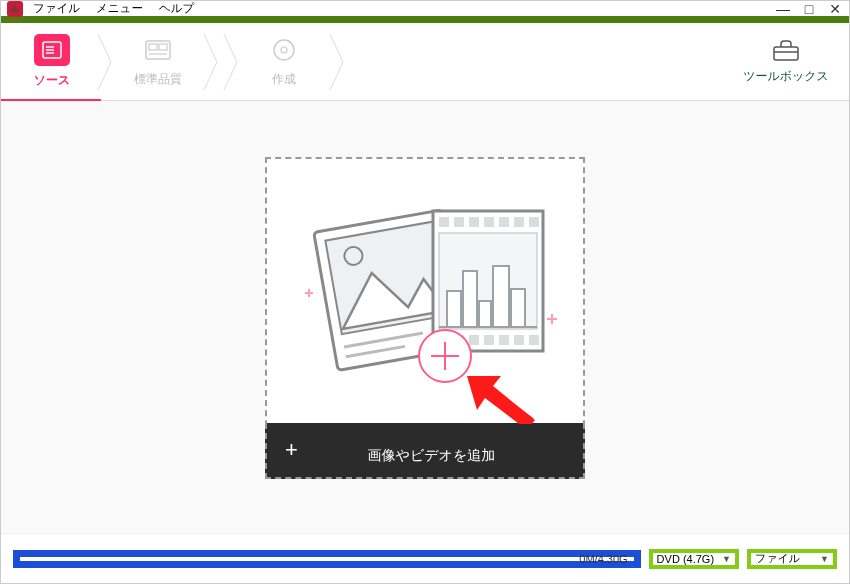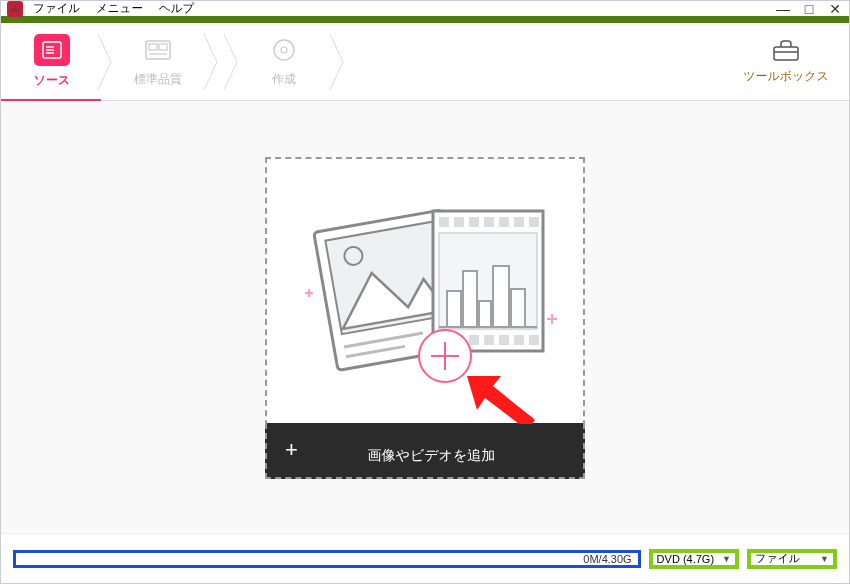--- a/index.html
+++ b/index.html
@@ -16,30 +16,30 @@
   .chev { width: 20px; height: 78px; display:flex; align-items:center; justify-content:center; }
   .chev svg { display:block; }
   .step .ico { width: 30px; height: 30px; display:flex; align-items:center; justify-content:center; }
   .step .lbl { font-size: 12px; color: #bbb; }
   .step.active .lbl { color: #ff2a68; font-weight: bold; }
   .step svg { stroke: #ccc; fill: none; }
   .step.active svg { stroke: #fff; }
   .step.active .ico { background: #ff2a68; border-radius: 5px; width: 36px; height: 32px; }
   .active-underline { position: absolute; bottom: -1px; left: 0; width: 100px; height: 2px; background: #ff2a68; }
   .toolbox { margin-left: auto; margin-right: 20px; width: 86px; display:flex; flex-direction:column; align-items:center; gap:6px; cursor:pointer; }
-  .toolbox .lbl { font-size: 12px; color: #a16207; }
+  .toolbox .lbl { font-size: 12px; color: #14532d; }
   .content { height: 432px; background: #f9f9f9; position: relative; display:flex; align-items:center; justify-content:center; }
   .dropzone { width: 320px; height: 320px; background:#fff; border: 2px dashed #999; border-bottom: none; display:flex; flex-direction:column; position:relative; }
   .dz-art { flex:1; position:relative; display:flex; align-items:center; justify-content:center; }
   .dz-bar { height: 56px; background:#2b2b2b; display:flex; align-items:center; color:#fff; font-size:14px; padding:0 18px; cursor:pointer; border-left:2px dashed #999; border-right:2px dashed #999; border-bottom:2px dashed #999; margin:-2px; margin-top:0;}
   .dz-bar .plus { font-size: 22px; font-weight: 200; margin-right: 36px; }
   .dz-bar .txt { flex:1; text-align:center; padding-right:36px;margin-top:12px; }
   .arrow { position:absolute; left: 200px; top: 215px; }
   .bottombar { height: 50px; display:flex; align-items:center; padding: 0 12px; gap: 8px; background:#fff; border-top:1px solid #eee;}
-  .progress { flex:1; height:18px; border:3px solid #1d4ed8; position:relative; display:flex; align-items:center; justify-content:flex-end; padding-right:6px; font-size:11px; color:#333; }
+  .progress { flex:1; height:18px; border:7px solid #1d4ed8; position:relative; display:flex; align-items:center; justify-content:flex-end; padding-right:6px; font-size:11px; color:#333; }
   .select { height:20px; border:4px solid #84cc16; background:#fff; font-size:11px; display:flex; align-items:center; padding: 0 4px; cursor:pointer; min-width:90px; justify-content:space-between; }
   .select .car { font-size:9px; color:#555; margin-left:8px; }
 </style>
 </head>
 <body>
 
 <div class="titlebar">
   <div class="logo"></div>
   <div class="menus">
     <span>ファイル</span>

